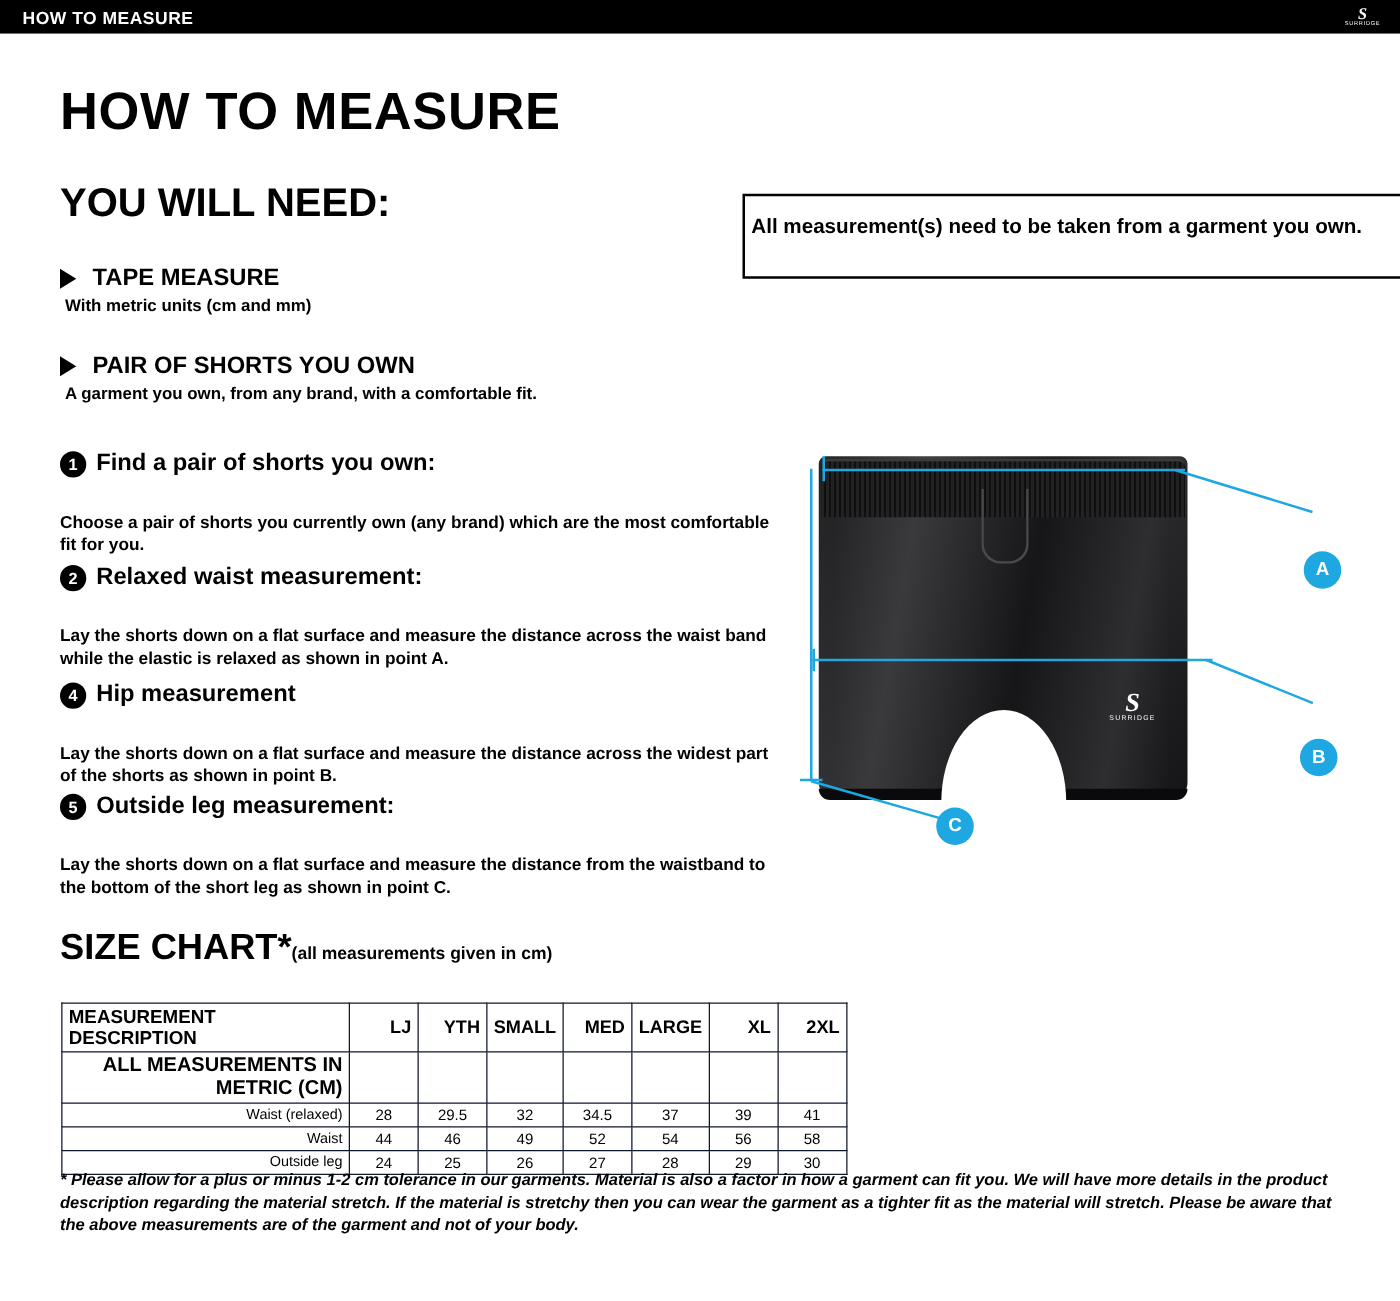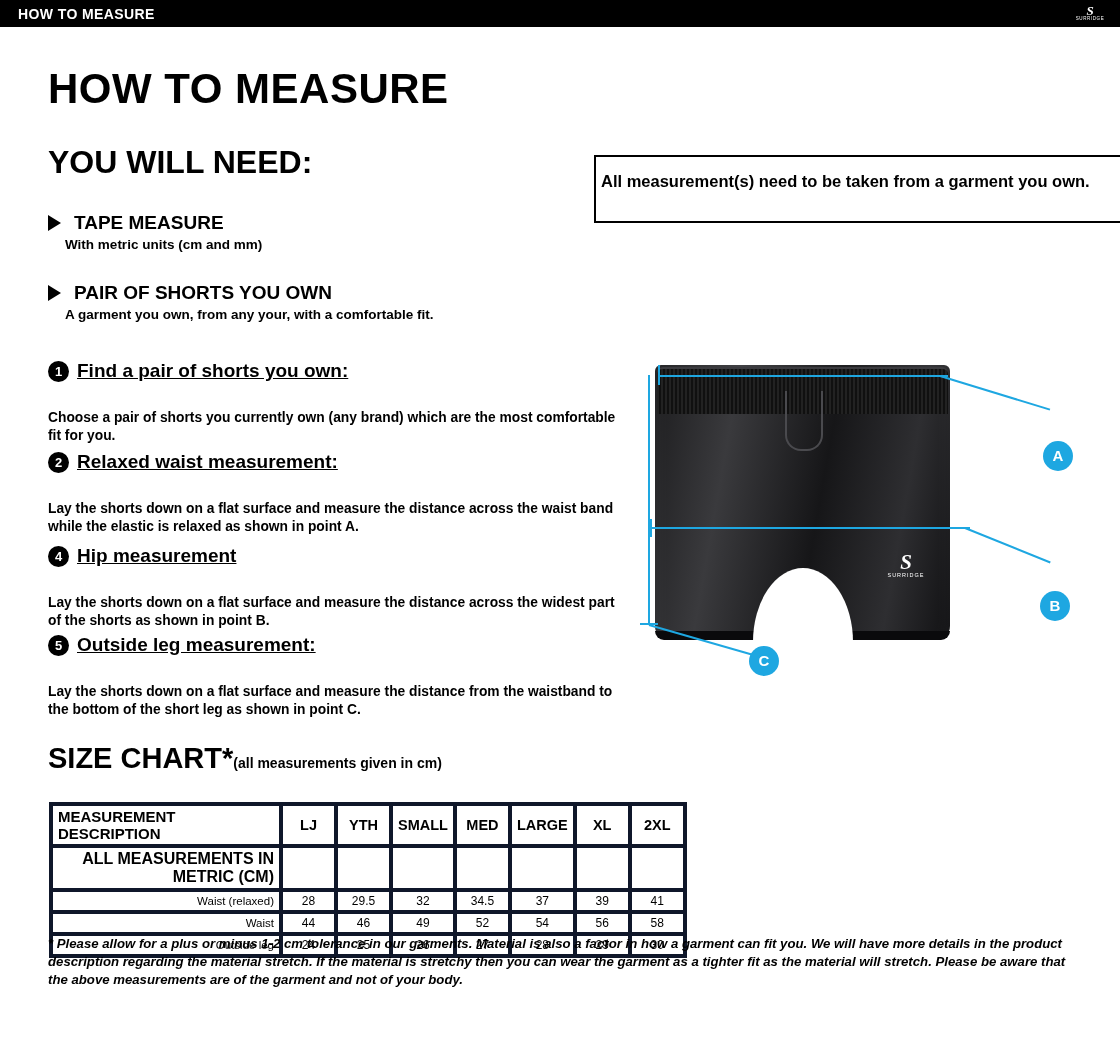--- a/index.html
+++ b/index.html
@@ -109,21 +109,21 @@
   }
   .need-title {
     position: absolute;
     left: 26px; top: 0;
     font-size: 19px;
     font-weight: bold;
     white-space: nowrap;
   }
   .need-sub {
     position: absolute;
-    left: 17px; top: 25px;
+    left: 4px; top: 25px;
     font-size: 13.5px;
     font-weight: bold;
     white-space: nowrap;
   }
   #need-0 { left: 48px; top: 185px; }
   #need-1 { left: 48px; top: 255px; }
 
   
   .step { position: absolute; left: 48px; width: 580px; }
   .step-num {
@@ -137,21 +137,20 @@
     font-weight: bold;
     text-align: center;
     line-height: 21px;
   }
   .step-title {
     position: absolute;
     left: 29px; top: -1px;
     font-size: 19px;
     font-weight: bold;
     white-space: nowrap;
-    text-decoration: underline;
   }
   .step-body {
     position: absolute;
     left: 0; top: 28px;
     font-size: 13.8px;
     font-weight: bold;
     line-height: 18px;
     width: 580px;
     margin-top: 20px;
   }
@@ -260,36 +259,37 @@
     font-size: 14px;
     font-weight: bold;
   }
   table.size {
     position: absolute;
     left: 49px; top: 775px;
     border-collapse: collapse;
     font-size: 12px;
   }
   table.size th, table.size td {
-    border: 4px solid #0f172a;
+    border: 1px solid #0f172a;
     padding: 2px 5px;
     text-align: center;
     height: 19px;
     box-sizing: border-box;
   }
   table.size th.desc {
     text-align: left;
     font-size: 15px;
     font-weight: bold;
     width: 230px;
   }
   table.size th.sz {
     font-size: 14.5px;
     font-weight: bold;
     width: 55px;
+    text-align: right;
   }
   table.size td.lbl {
     text-align: right;
     font-size: 11.5px;
   }
   table.size tr.metric td {
     font-size: 16px;
     font-weight: bold;
     text-align: right;
   }
@@ -327,21 +327,21 @@
 
   <div class="need-item" id="need-0">
     <span class="need-arrow"></span>
     <div class="need-title">TAPE MEASURE</div>
     <div class="need-sub">With metric units (cm and mm)</div>
   </div>
 
   <div class="need-item" id="need-1">
     <span class="need-arrow"></span>
     <div class="need-title">PAIR OF SHORTS YOU OWN</div>
-    <div class="need-sub">A garment you own, from any your, with a comfortable fit.</div>
+    <div class="need-sub">A garment you own, from any brand, with a comfortable fit.</div>
   </div>
 
   <div class="step" id="step-0">
     <div class="step-num">1</div>
     <div class="step-title">Find a pair of shorts you own:</div>
     <div class="step-body">Choose a pair of shorts you currently own (any brand) which are the most comfortable fit for you.</div>
   </div>
 
   <div class="step" id="step-1">
     <div class="step-num">2</div>

